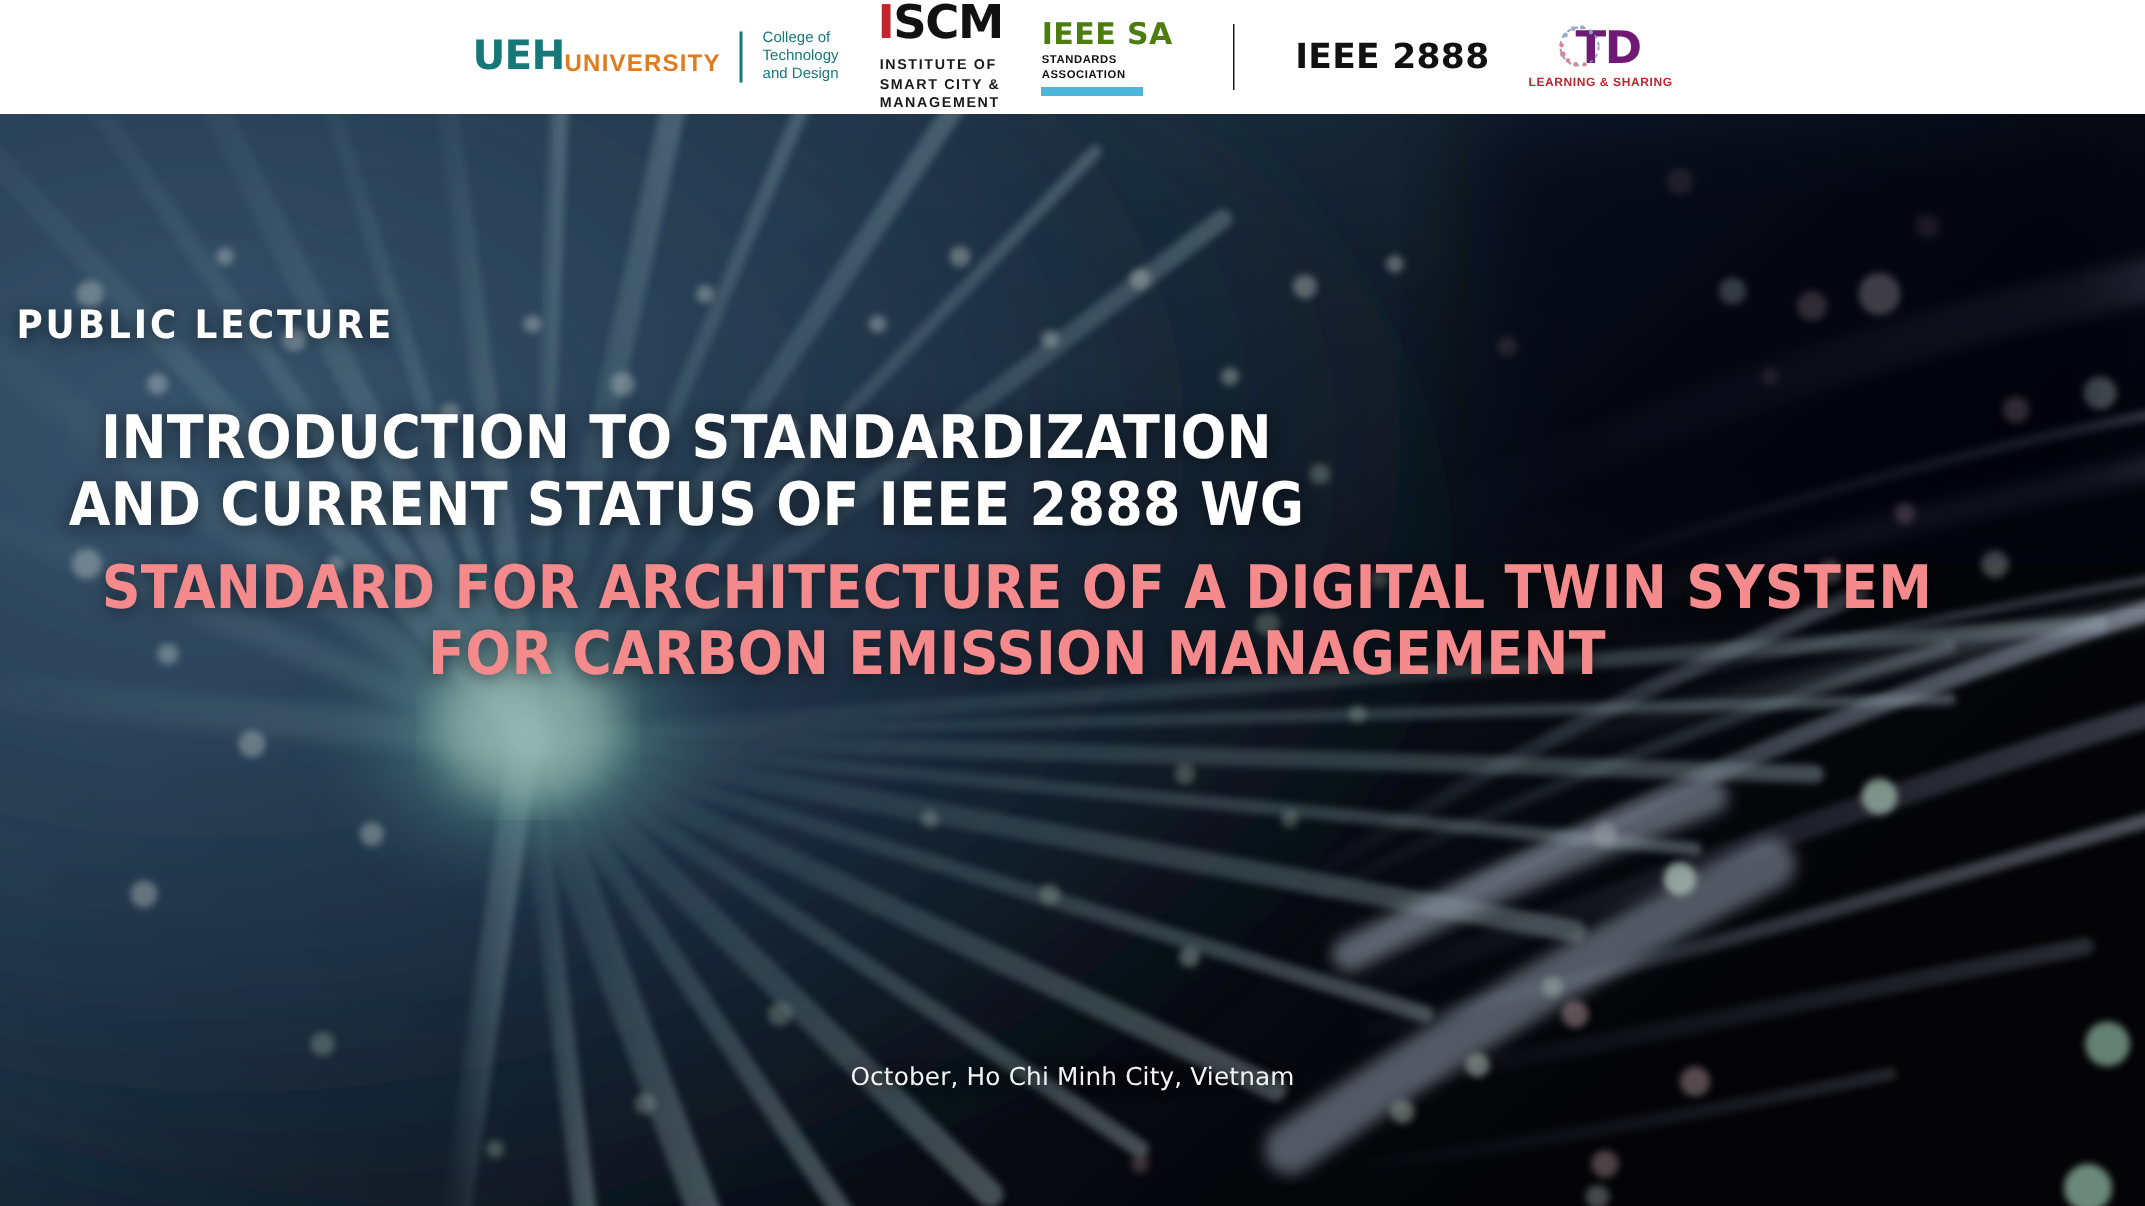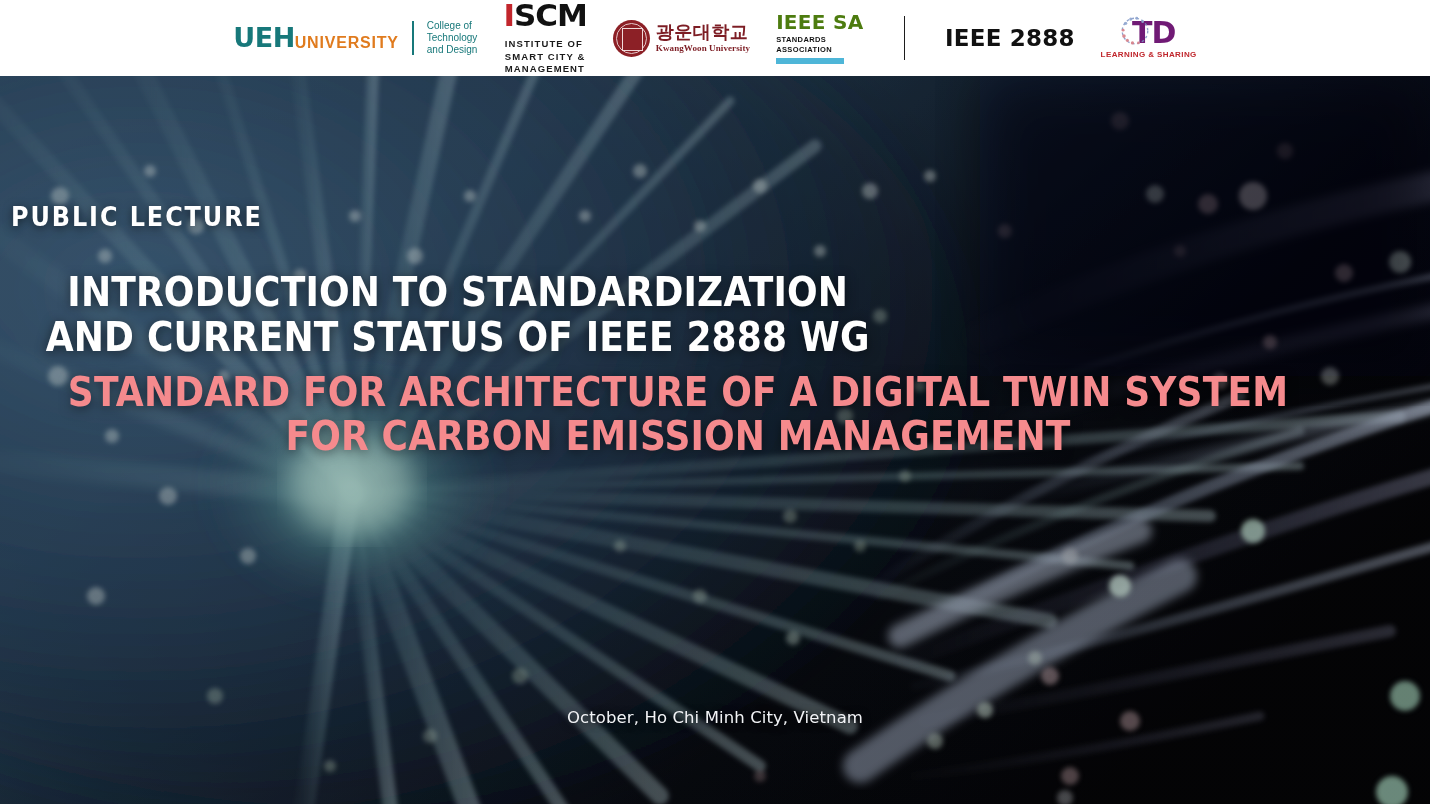--- a/index.html
+++ b/index.html
@@ -124,27 +124,20 @@
 
     <div class="logo iscm">
       <div class="iscm-mark"><span class="r">I</span><span class="k">SCM</span></div>
       <div class="iscm-tag">
         <div>INSTITUTE OF</div>
         <div>SMART CITY &amp;</div>
         <div>MANAGEMENT</div>
       </div>
     </div>
 
-    <div class="logo kw">
-      <div class="kw-seal"></div>
-      <div class="kw-text">
-        <div class="kw-ko">광운대학교</div>
-        <div class="kw-en">KwangWoon University</div>
-      </div>
-    </div>
 
     <div class="logo ieeesa">
       <div class="sa-main">IEEE SA</div>
       <div class="sa-sub">
         <div>STANDARDS</div>
         <div>ASSOCIATION</div>
       </div>
       <div class="sa-bar"></div>
     </div>
 

